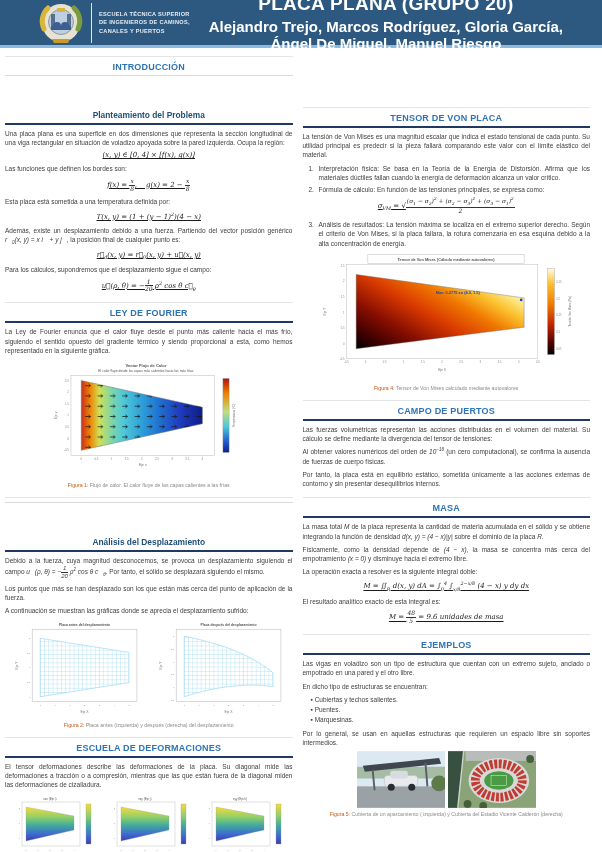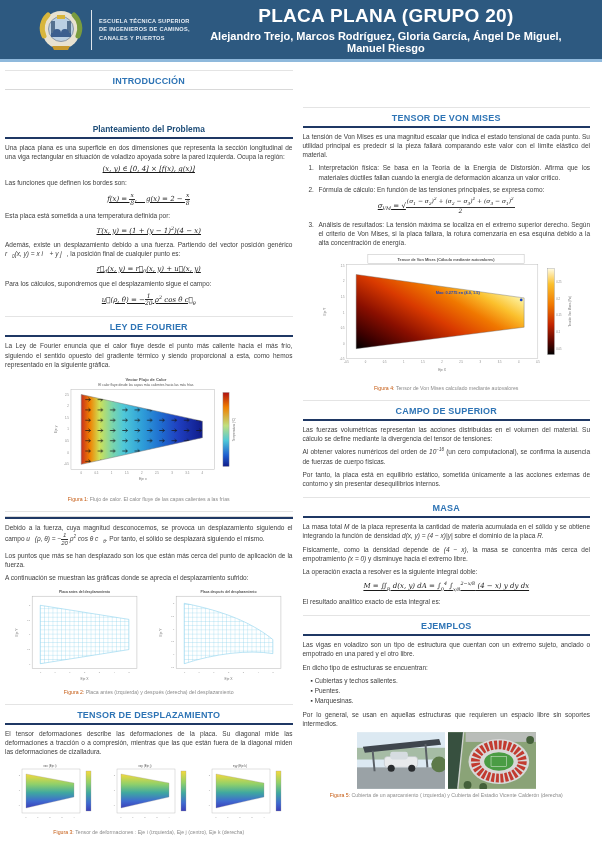--- a/index.html
+++ b/index.html
@@ -1,26 +1,26 @@
 <!DOCTYPE html>
 <html><head>
 <meta charset="utf-8">
 <style>
   * { margin:0; padding:0; box-sizing:border-box; }
   html,body { width:602px; }
   body { height:852px; overflow:hidden; background:#fff; font-family:"Liberation Sans", sans-serif; color:#3f3f3f; }
 
   
-  .poster-header { height:62px; background:#2D5980; border-bottom:3px solid #8FB9DC; display:flex; align-items:center; padding:0 14px 0 38px; }
+  .poster-header { height:48px; background:#2D5980; border-bottom:3px solid #8FB9DC; display:flex; align-items:center; padding:0 14px 0 38px; }
   .logo-block { display:flex; align-items:center; gap:7px; flex:0 0 auto; }
   .logo-divider { width:1px; height:40px; background:rgba(255,255,255,.85); }
   .school-name { color:#E6EDF4; font-size:5.6px; font-weight:bold; letter-spacing:.3px; line-height:1.55; }
   .head-center { flex:1; text-align:center; padding-right:6px; }
   .poster-title { color:#fff; font-size:19px; font-weight:bold; letter-spacing:.3px; }
-  .poster-authors { color:#fff; font-size:11px; font-weight:bold; margin-top:3px; }
+  .poster-authors { color:#fff; font-size:15px; font-weight:bold; margin-top:3px; }
 
   
   .content { display:flex; gap:10px; padding:8px 12px 0 5px;align-items:center; }
   .col { flex:1; min-width:0; }
 
   
   .sec { border-top:1px solid #e4e4e4; margin-top:9px; padding-top:4px; }
   .sec:first-child { margin-top:0; }
   .sec-title { color:#2E74B5; font-size:9px; font-weight:bold; text-align:center; letter-spacing:.2px; padding:1px 0 3px; }
   .sub-title { color:#1F4E79; font-size:8.4px; font-weight:bold; text-align:center; padding:2px 0 3px;margin-top:32px; }
@@ -207,20 +207,21 @@
         </svg>
       </div>
       <div class="caption">
         <span class="cap-label">Figura 1:</span>
         <span>Flujo de calor. El calor fluye de las capas calientes a las frías</span>
       </div>
     </section>
 
     <section class="sec">
       <div class="rule-light"></div>
+      <h3 class="sub-title">Análisis del Desplazamiento</h3>
       <div class="rule-dark"></div>
       <p class="body">Debido a la fuerza, cuya magnitud desconocemos, se provoca un desplazamiento siguiendo el campo <i>u⃗(ρ, θ) = −<span class="fr">
               <span class="ft">1</span>
               <span class="fb">20</span>
             </span> ρ<sup>2</sup> cos θ c⃗<sub>θ</sub></i>. Por tanto, el sólido se desplazará siguiendo el mismo.</p>
       <p class="body">Los puntos que más se han desplazado son los que están más cerca del punto de aplicación de la fuerza.</p>
       <p class="body">A continuación se muestran las gráficas donde se aprecia el desplazamiento sufrido:</p>
       <div class="fig-row">
         <svg width="141" height="99" viewBox="0 0 140 98">
           <text class="plt-title-s" x="78" y="6" text-anchor="middle">Placa antes del desplazamiento</text>
@@ -270,21 +271,21 @@
           <text class="ax-label" transform="rotate(-90 12,45)" x="12" y="45" text-anchor="middle">Eje Y</text>
         </svg>
       </div>
       <div class="caption">
         <span class="cap-label">Figura 2:</span>
         <span>Placa antes (izquierda) y después (derecha) del desplazamiento</span>
       </div>
     </section>
 
     <section class="sec">
-      <h2 class="sec-title">TENSOR DE DESPLAZAMIENTO</h2>
+      <h2 class="sec-title">ESCUELA DE DEFORMACIONES</h2>
       <div class="rule-dark"></div>
       <p class="body">El tensor deformaciones describe las deformaciones de la placa. Su diagonal mide las deformaciones a tracción o a compresión, mientras que las que están fuera de la diagonal miden las deformaciones de cizalladura.</p>
       <div class="fig-row">
         <svg width="92" height="66" viewBox="0 0 92 64">
           <text class="plt-title-xs" x="42" y="6" text-anchor="middle">εxx (Eje i)</text>
           <rect x="14" y="8" width="58" height="44" fill="none" stroke="#b5b5b5" stroke-width=".4"></rect>
           <path d="M18,13 L66,22 L66,36 L18,47 Z" fill="url(#parV)" stroke="#999" stroke-width=".3"></path>
           <rect x="78" y="10" width="5" height="40" fill="url(#parV)" stroke="#999" stroke-width=".3"></rect>
           <g class="ticks-xs" text-anchor="middle">
               <text x="18" y="57">0</text>
@@ -339,21 +340,21 @@
       <div class="caption">
         <span class="cap-label">Figura 3:</span>
         <span>Tensor de deformaciones : Eje i (izquierda), Eje j (centro), Eje k (derecha)</span>
       </div>
     </section>
   </div>
 
   <div class="col">
 
     <section class="sec">
-      <h2 class="sec-title">TENSOR DE VON MISES</h2>
+      <h2 class="sec-title">TENSOR DE VON PLACA</h2>
       <div class="rule-dark"></div>
       <p class="body">La tensión de Von Mises es una magnitud escalar que indica el estado tensional de cada punto. Su utilidad principal es predecir si la pieza fallará comparando este valor con el límite elástico del material.</p>
       <div class="vm-item">
         <span class="vm-num">1.</span>
         <span class="vm-text">Interpretación física: Se basa en la Teoría de la Energía de Distorsión. Afirma que los materiales dúctiles fallan cuando la energía de deformación alcanza un valor crítico.</span>
       </div>
       <div class="vm-item">
         <span class="vm-num">2.</span>
         <span class="vm-text">Fórmula de cálculo: En función de las tensiones principales, se expresa como:</span>
       </div>
@@ -408,35 +409,39 @@
           <text class="ax-label" transform="rotate(-90 13,60)" x="13" y="60" text-anchor="middle">Eje Y</text>
         </svg>
       </div>
       <div class="caption">
         <span class="cap-label">Figura 4:</span>
         <span>Tensor de Von Mises calculado mediante autovalores</span>
       </div>
     </section>
 
     <section class="sec">
-      <h2 class="sec-title">CAMPO DE SUPERIOR</h2>
+      <h2 class="sec-title">CAMPO DE PUERTOS</h2>
       <div class="rule-dark"></div>
       <p class="body">Las fuerzas volumétricas representan las acciones distribuidas en el volumen del material. Su cálculo se define mediante la divergencia del tensor de tensiones:</p>
       <p class="body">Al obtener valores numéricos del orden de <i>10<sup>−16</sup></i> (un cero computacional), se confirma la ausencia de fuerzas de cuerpo físicas.</p>
       <p class="body">Por tanto, la placa está en equilibrio estático, sometida únicamente a las acciones externas de contorno y sin presentar desequilibrios internos.</p>
     </section>
 
     <section class="sec">
       <h2 class="sec-title">MASA</h2>
       <div class="rule-dark"></div>
       <p class="body">La masa total <i>M</i> de la placa representa la cantidad de materia acumulada en el sólido y se obtiene integrando la función de densidad <i>d(x, y) = (4 − x)|y|</i> sobre el dominio de la placa <i>R</i>.</p>
       <p class="body">Físicamente, como la densidad depende de <i>(4 − x)</i>, la masa se concentra más cerca del empotramiento <i>(x = 0)</i> y disminuye hacia el extremo libre.</p>
       <p class="body">La operación exacta a resolver es la siguiente integral doble:</p>
       <div class="formula">M = ∬<sub>R</sub> d(x, y) dA = ∫<sub>0</sub><sup>4</sup> ∫<sub>x/8</sub><sup>2−x/8</sup> (4 − x) y dy dx</div>
       <p class="body">El resultado analítico exacto de esta integral es:</p>
+      <div class="formula">M = <span class="fr">
+            <span class="ft">48</span>
+            <span class="fb">5</span>
+          </span> = 9.6 unidades de masa</div>
     </section>
 
     <section class="sec">
       <h2 class="sec-title">EJEMPLOS</h2>
       <div class="rule-dark"></div>
       <p class="body">Las vigas en voladizo son un tipo de estructura que cuentan con un extremo sujeto, anclado o empotrado en una pared y el otro libre.</p>
       <p class="body">En dicho tipo de estructuras se encuentran:</p>
       <ul class="bullets">
         <li>Cubiertas y techos salientes.</li>
         <li>Puentes.</li>

